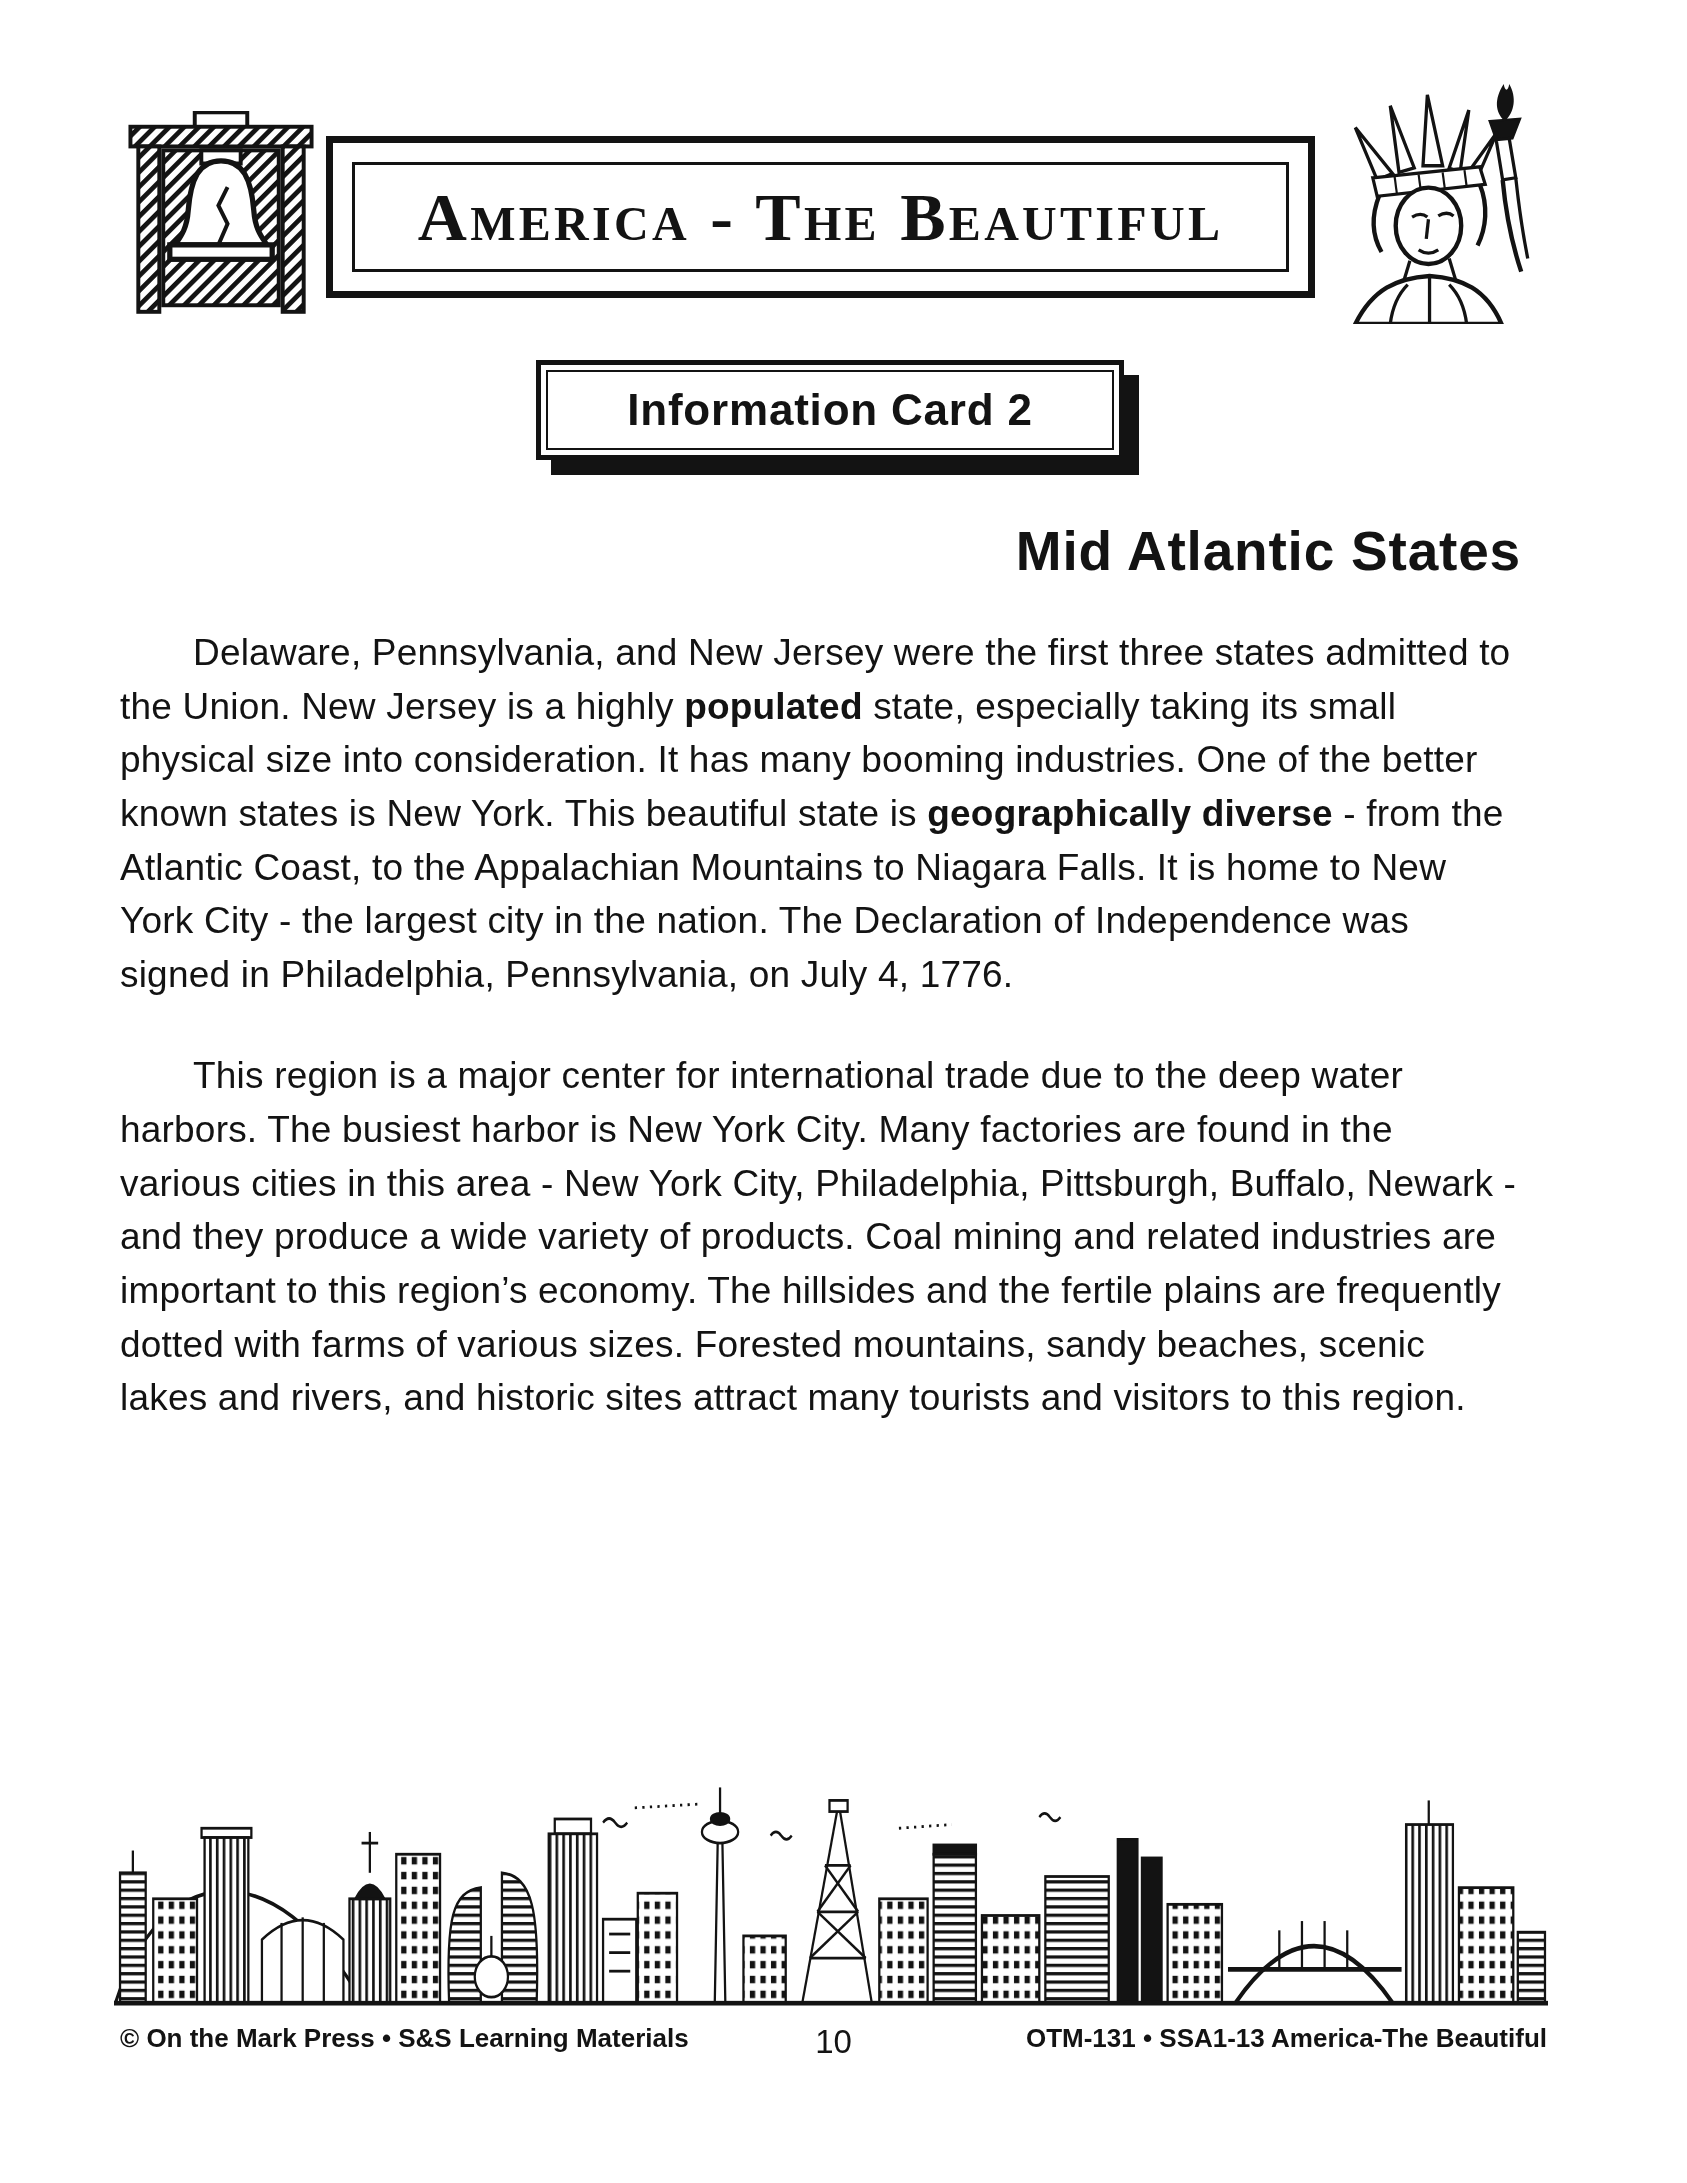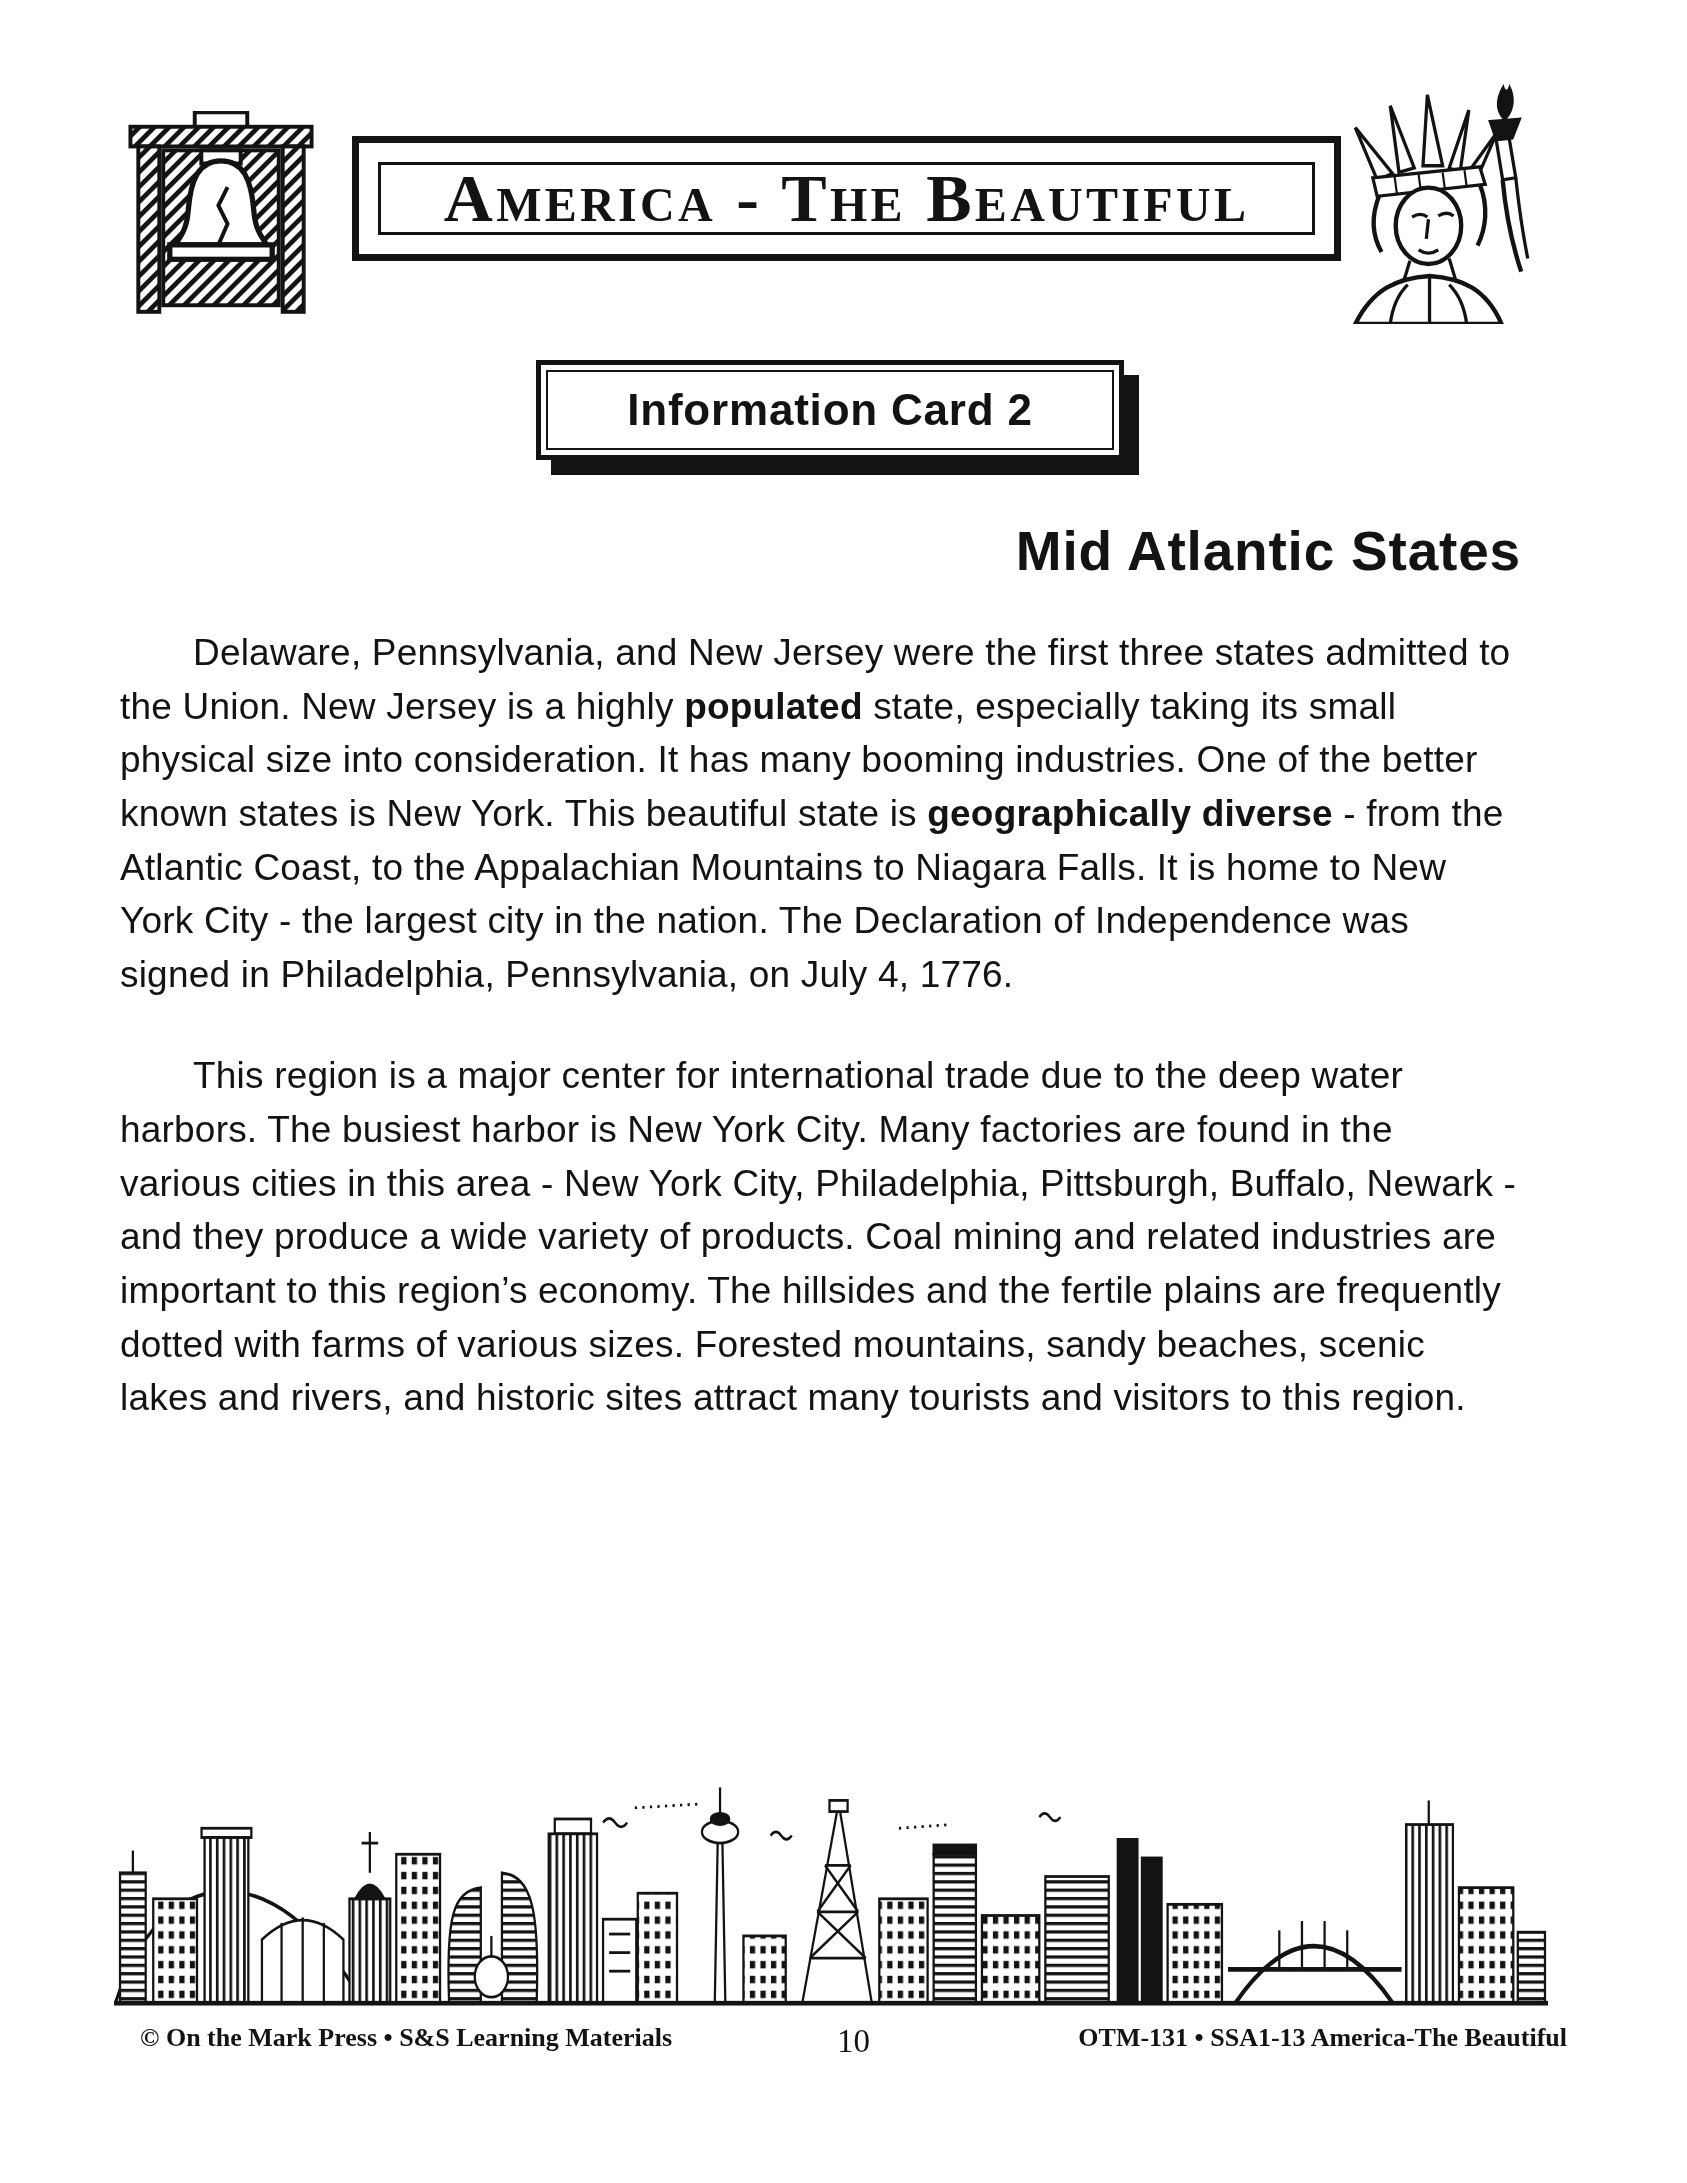--- a/index.html
+++ b/index.html
@@ -15,26 +15,25 @@
 
   
   .bell-art {
     position: absolute;
     left: 122px; top: 111px;
     width: 198px; height: 210px;
   }
   .title-box {
     position: absolute;
     left: 326px; top: 136px;
-    width: 989px; height: 125px;
+    width: 989px; height: 162px;
     border: 7.4px solid #131313;
     padding: 19px;
     box-sizing: border-box;
     background: #fff;
-    margin-left: 26px;
   }
   .title-inner {
     border: 3.3px solid #131313;
     height: 100%;
     box-sizing: border-box;
     display: flex;
     align-items: center;
     justify-content: center;
   }
   .banner-title {
@@ -105,22 +104,21 @@
   }
 
   
   .footer {
     position: absolute;
     left: 120px; top: 2023px;
     width: 1427px;
     display: flex;
     justify-content: space-between;
     align-items: baseline;
-    font-family: Liberation Serif, serif;
-    margin-left: 20px;
+    font-family: Liberation Sans, sans-serif;
   }
   .footer-left, .footer-right {
     font-weight: bold;
     font-size: 26px;
   }
   .footer-page {
     position: absolute;
     left: 50%;
     transform: translateX(-50%);
     font-size: 33px;

